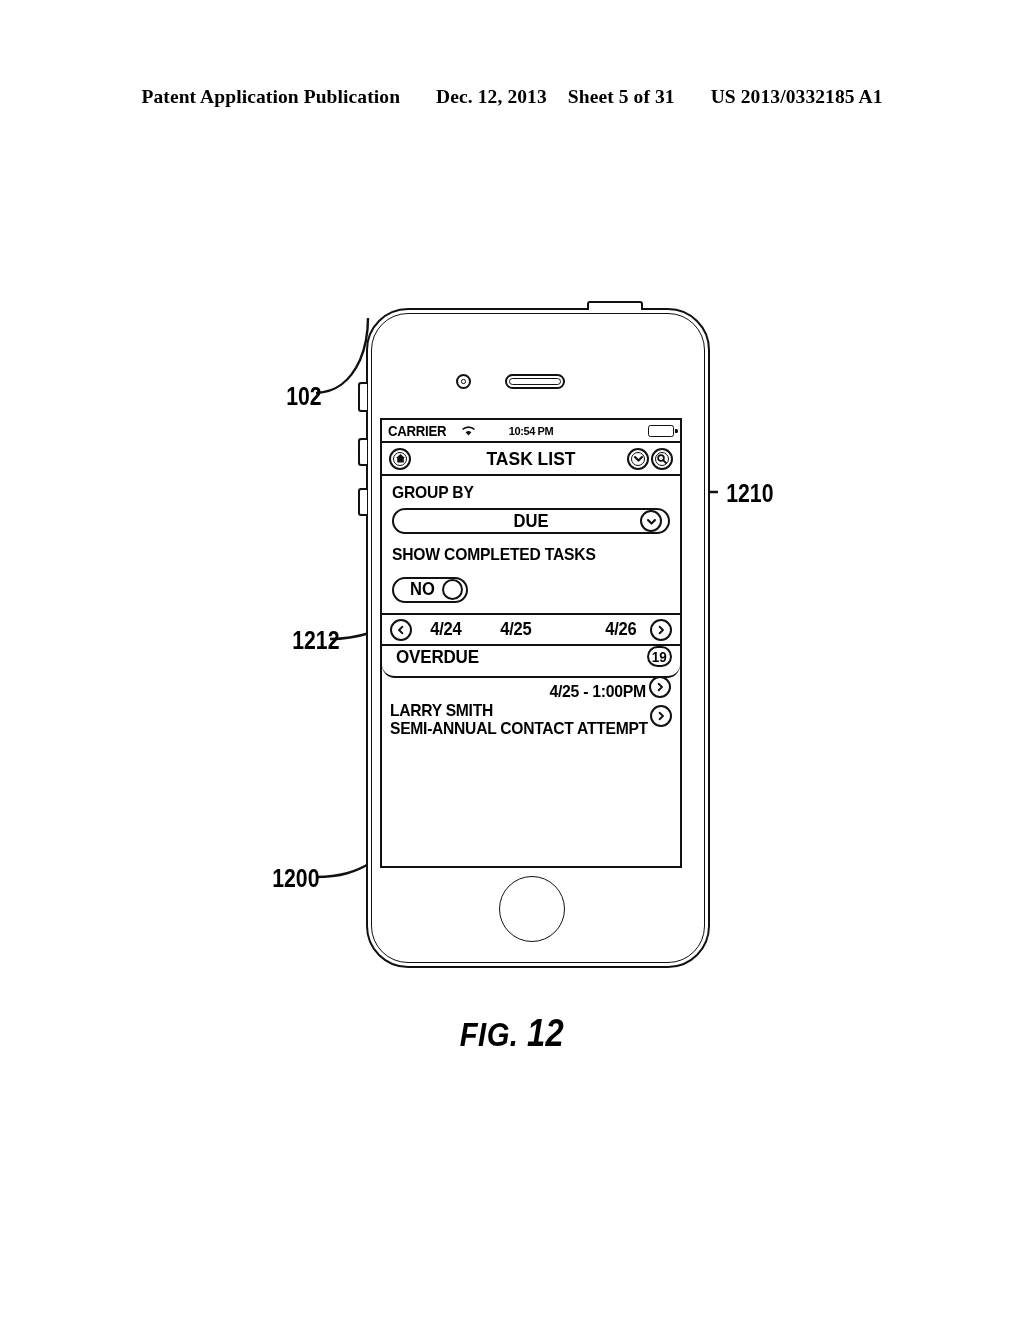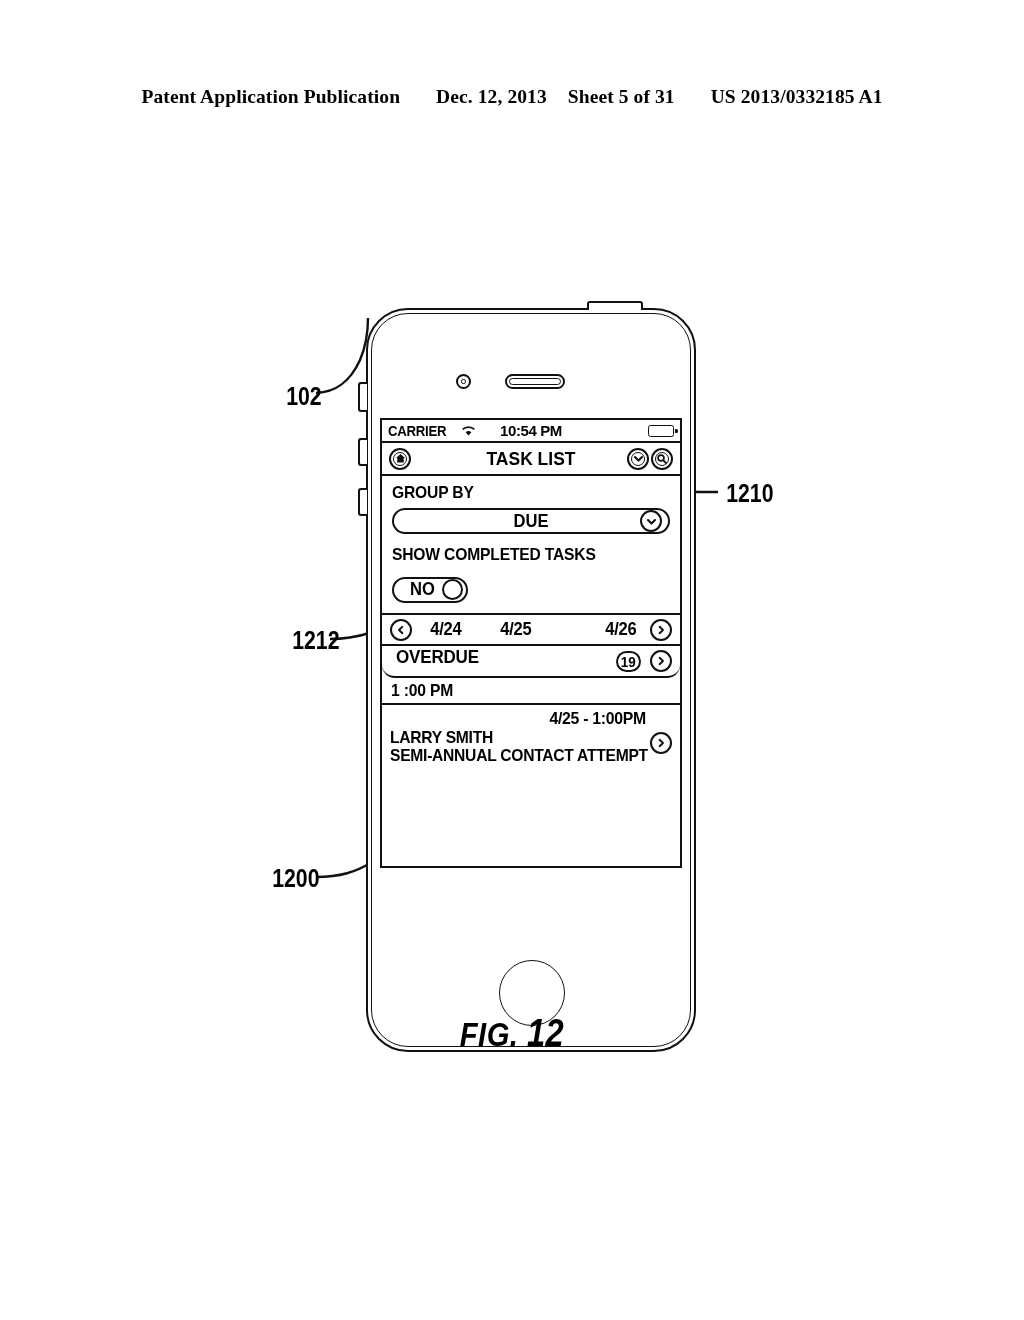--- a/index.html
+++ b/index.html
@@ -48,21 +48,22 @@
     transform: scaleX(0.86);
   }
   .fig-caption .fignum { font-size: 38px; }
 
   
   #phone {
     position: absolute;
     left: 366px;
     top: 308px;
     width: 330px;
-    height: 744px;
+    height: 660px;
+    padding-left: 14px;
   }
   .phone-outer {
     position: absolute;
     inset: 0;
     border: 2.6px solid #111;
     border-radius: 42px;
     background: #fff;
     box-sizing: border-box;
   }
   .phone-inner {
@@ -179,21 +180,21 @@
   }
   .wifi-icon {
     margin-left: 7px;
     display: inline-flex;
     align-items: flex-end;
   }
   .status-time {
     position: absolute;
     left: 0; right: 0;
     text-align: center;
-    font-size: 15px;
+    font-size: 11px;
     letter-spacing: -0.4px;
     pointer-events: none;
   }
   .battery-icon {
     margin-left: auto;
     width: 26px;
     height: 12px;
     border: 1.9px solid #111;
     border-radius: 2.5px;
     box-sizing: border-box;
@@ -345,21 +346,21 @@
     padding: 0 8px 0 14px;
     box-sizing: border-box;
     border-radius: 13px;
   }
   .group-title {
     font-size: 18.5px;
     letter-spacing: -0.2px;
     transform: scaleX(0.92);
     transform-origin: left center;
   }
-  .group-right { margin-left: auto; display: flex; align-items: center; gap: 9px; }
+  .group-right { margin-left: auto; display: flex; align-items: center; gap: 9px; flex-direction: column; }
   .count-badge {
     min-width: 25px;
     height: 21px;
     border: 2.2px solid #111;
     border-radius: 11px;
     box-sizing: border-box;
     display: flex;
     align-items: center;
     justify-content: center;
     font-size: 15px;
@@ -557,23 +558,20 @@
           <span>19</span>
         </span>
         <span class="ring-icon">
           <svg width="10" height="10" viewBox="0 0 10 10">
             <path d="M3.6 1.8 L7 5 L3.6 8.2" fill="none" stroke="#111" stroke-width="1.9" stroke-linecap="round" stroke-linejoin="round"></path>
           </svg>
         </span>
       </span>
     </div>
 
-    <div class="time-row">
-      <span class="time-row-label">1 :00 PM</span>
-    </div>
 
     <div class="task-row">
       <div class="task-when">4/25 - 1:00PM</div>
       <div class="task-name">LARRY SMITH</div>
       <div class="task-desc">SEMI-ANNUAL CONTACT ATTEMPT</div>
       <span class="ring-icon task-chevron">
         <svg width="10" height="10" viewBox="0 0 10 10">
           <path d="M3.6 1.8 L7 5 L3.6 8.2" fill="none" stroke="#111" stroke-width="1.9" stroke-linecap="round" stroke-linejoin="round"></path>
         </svg>
       </span>

